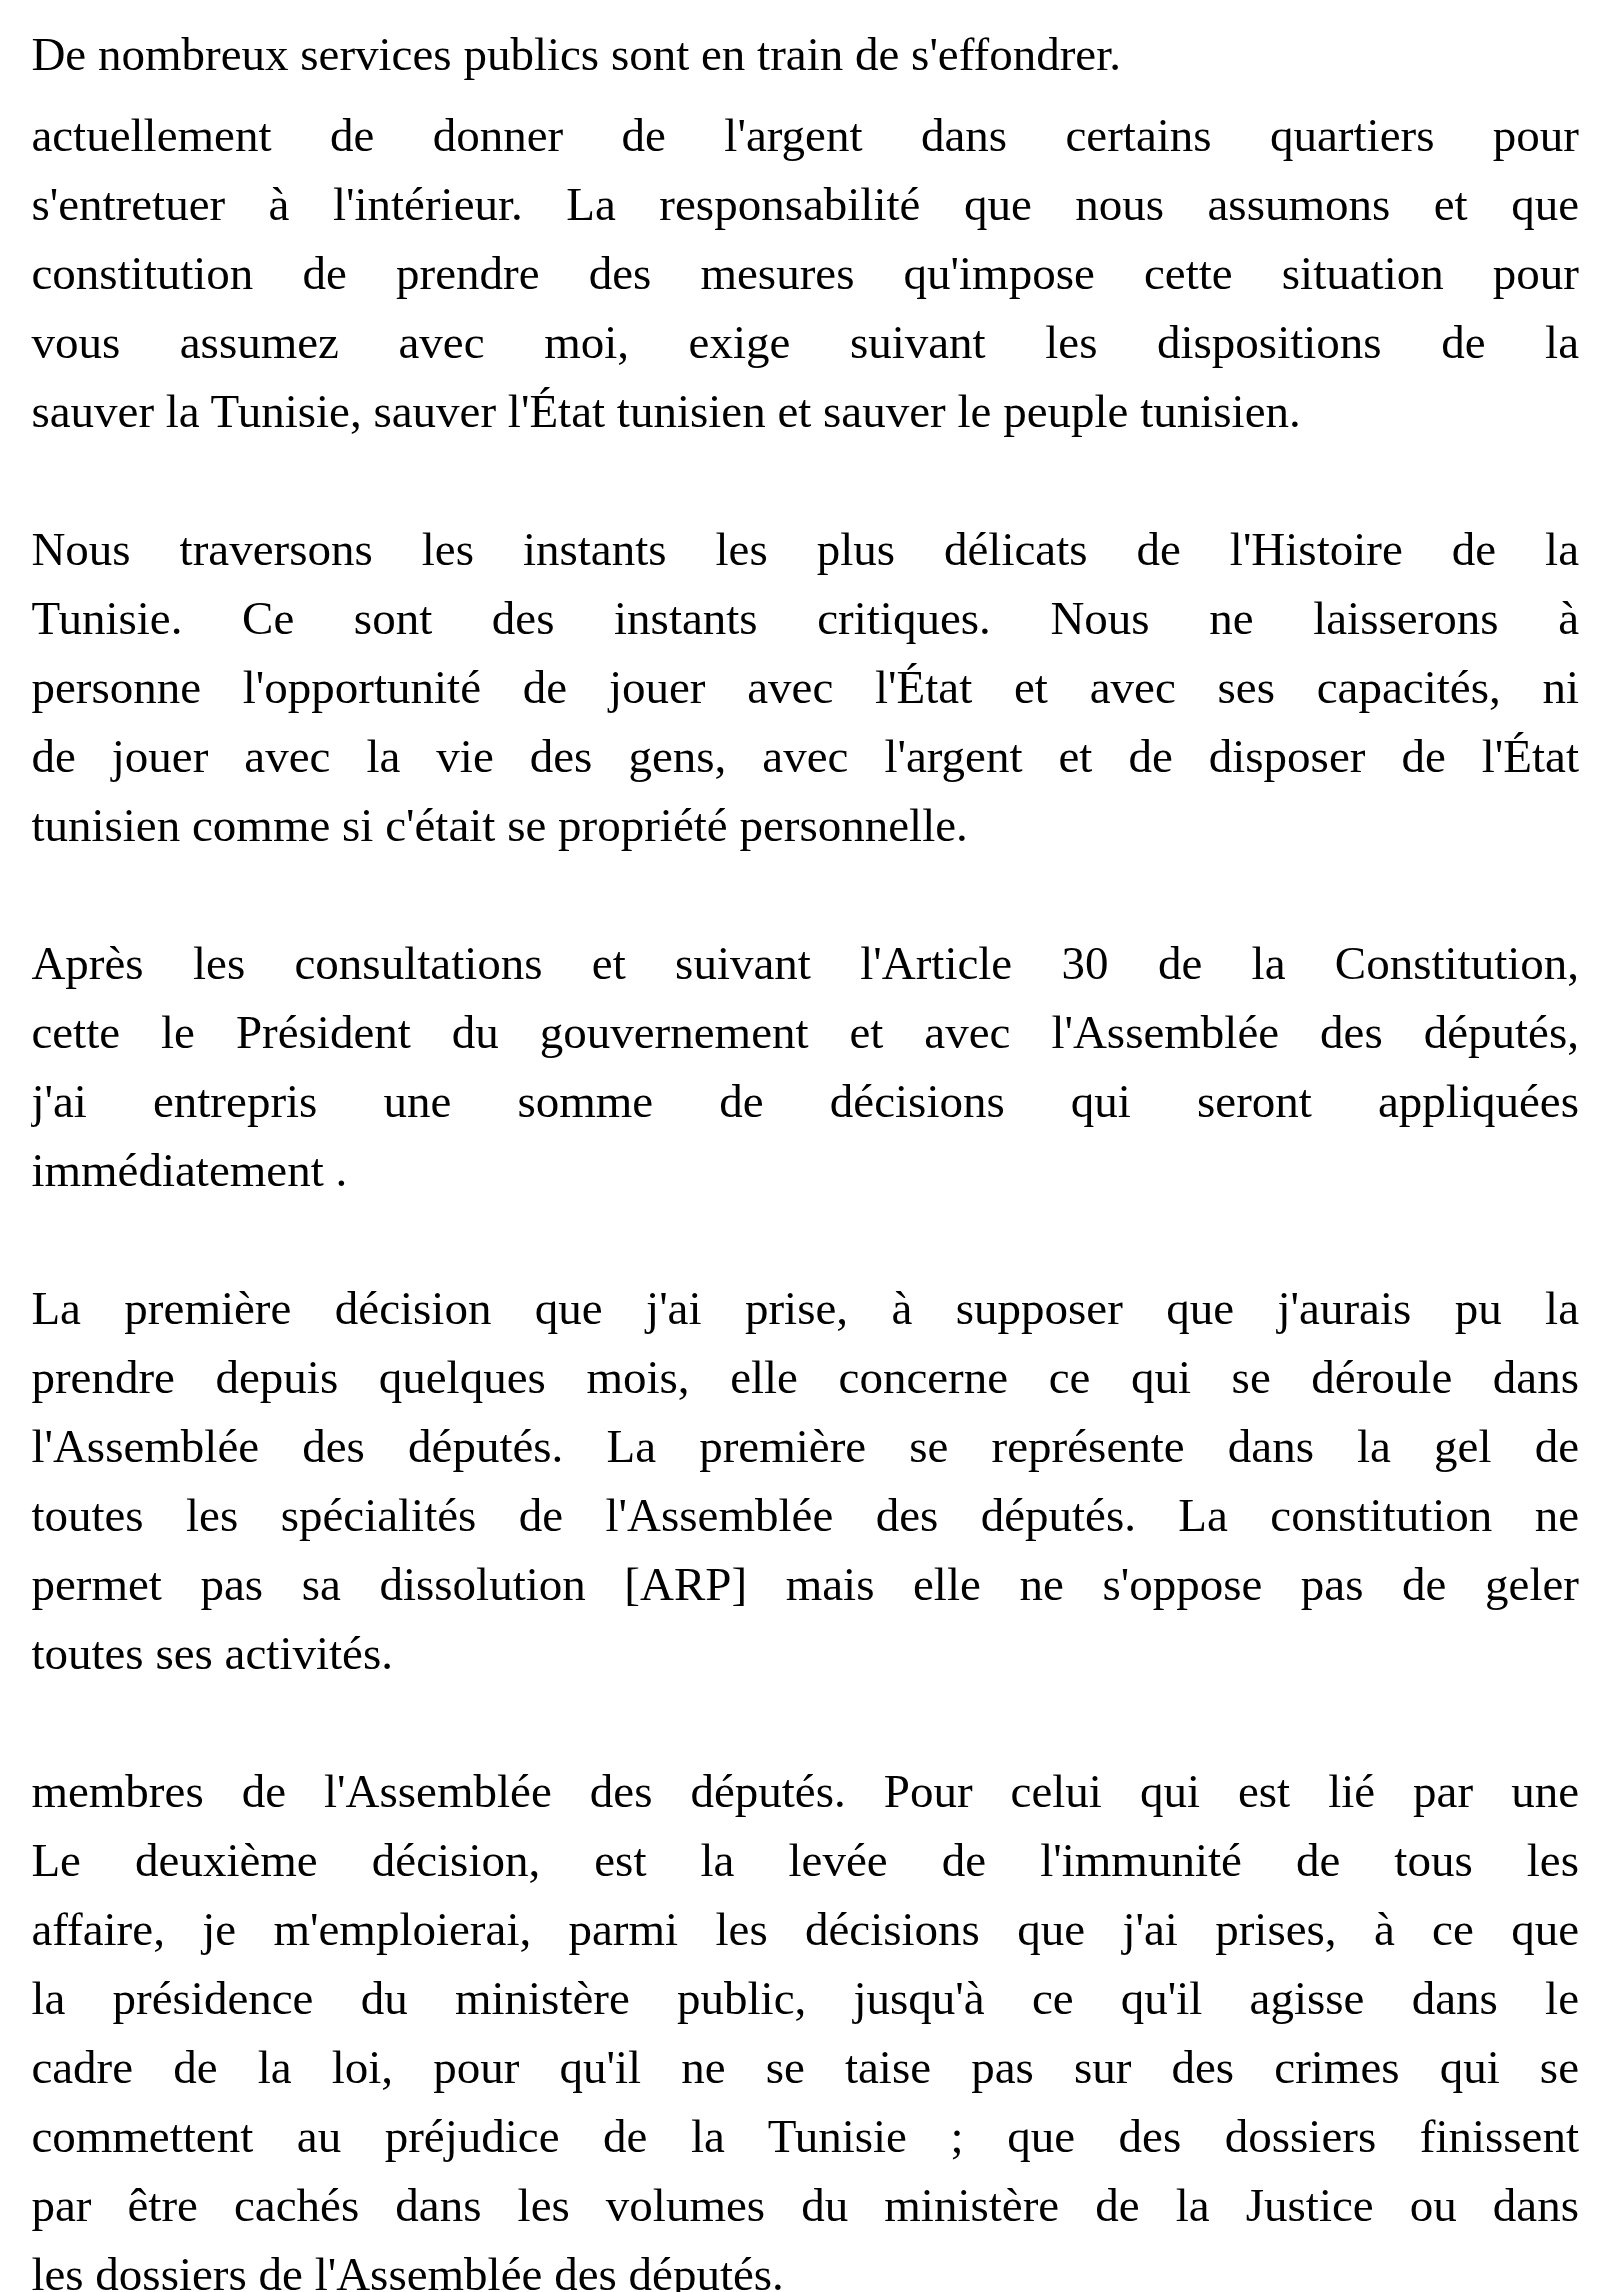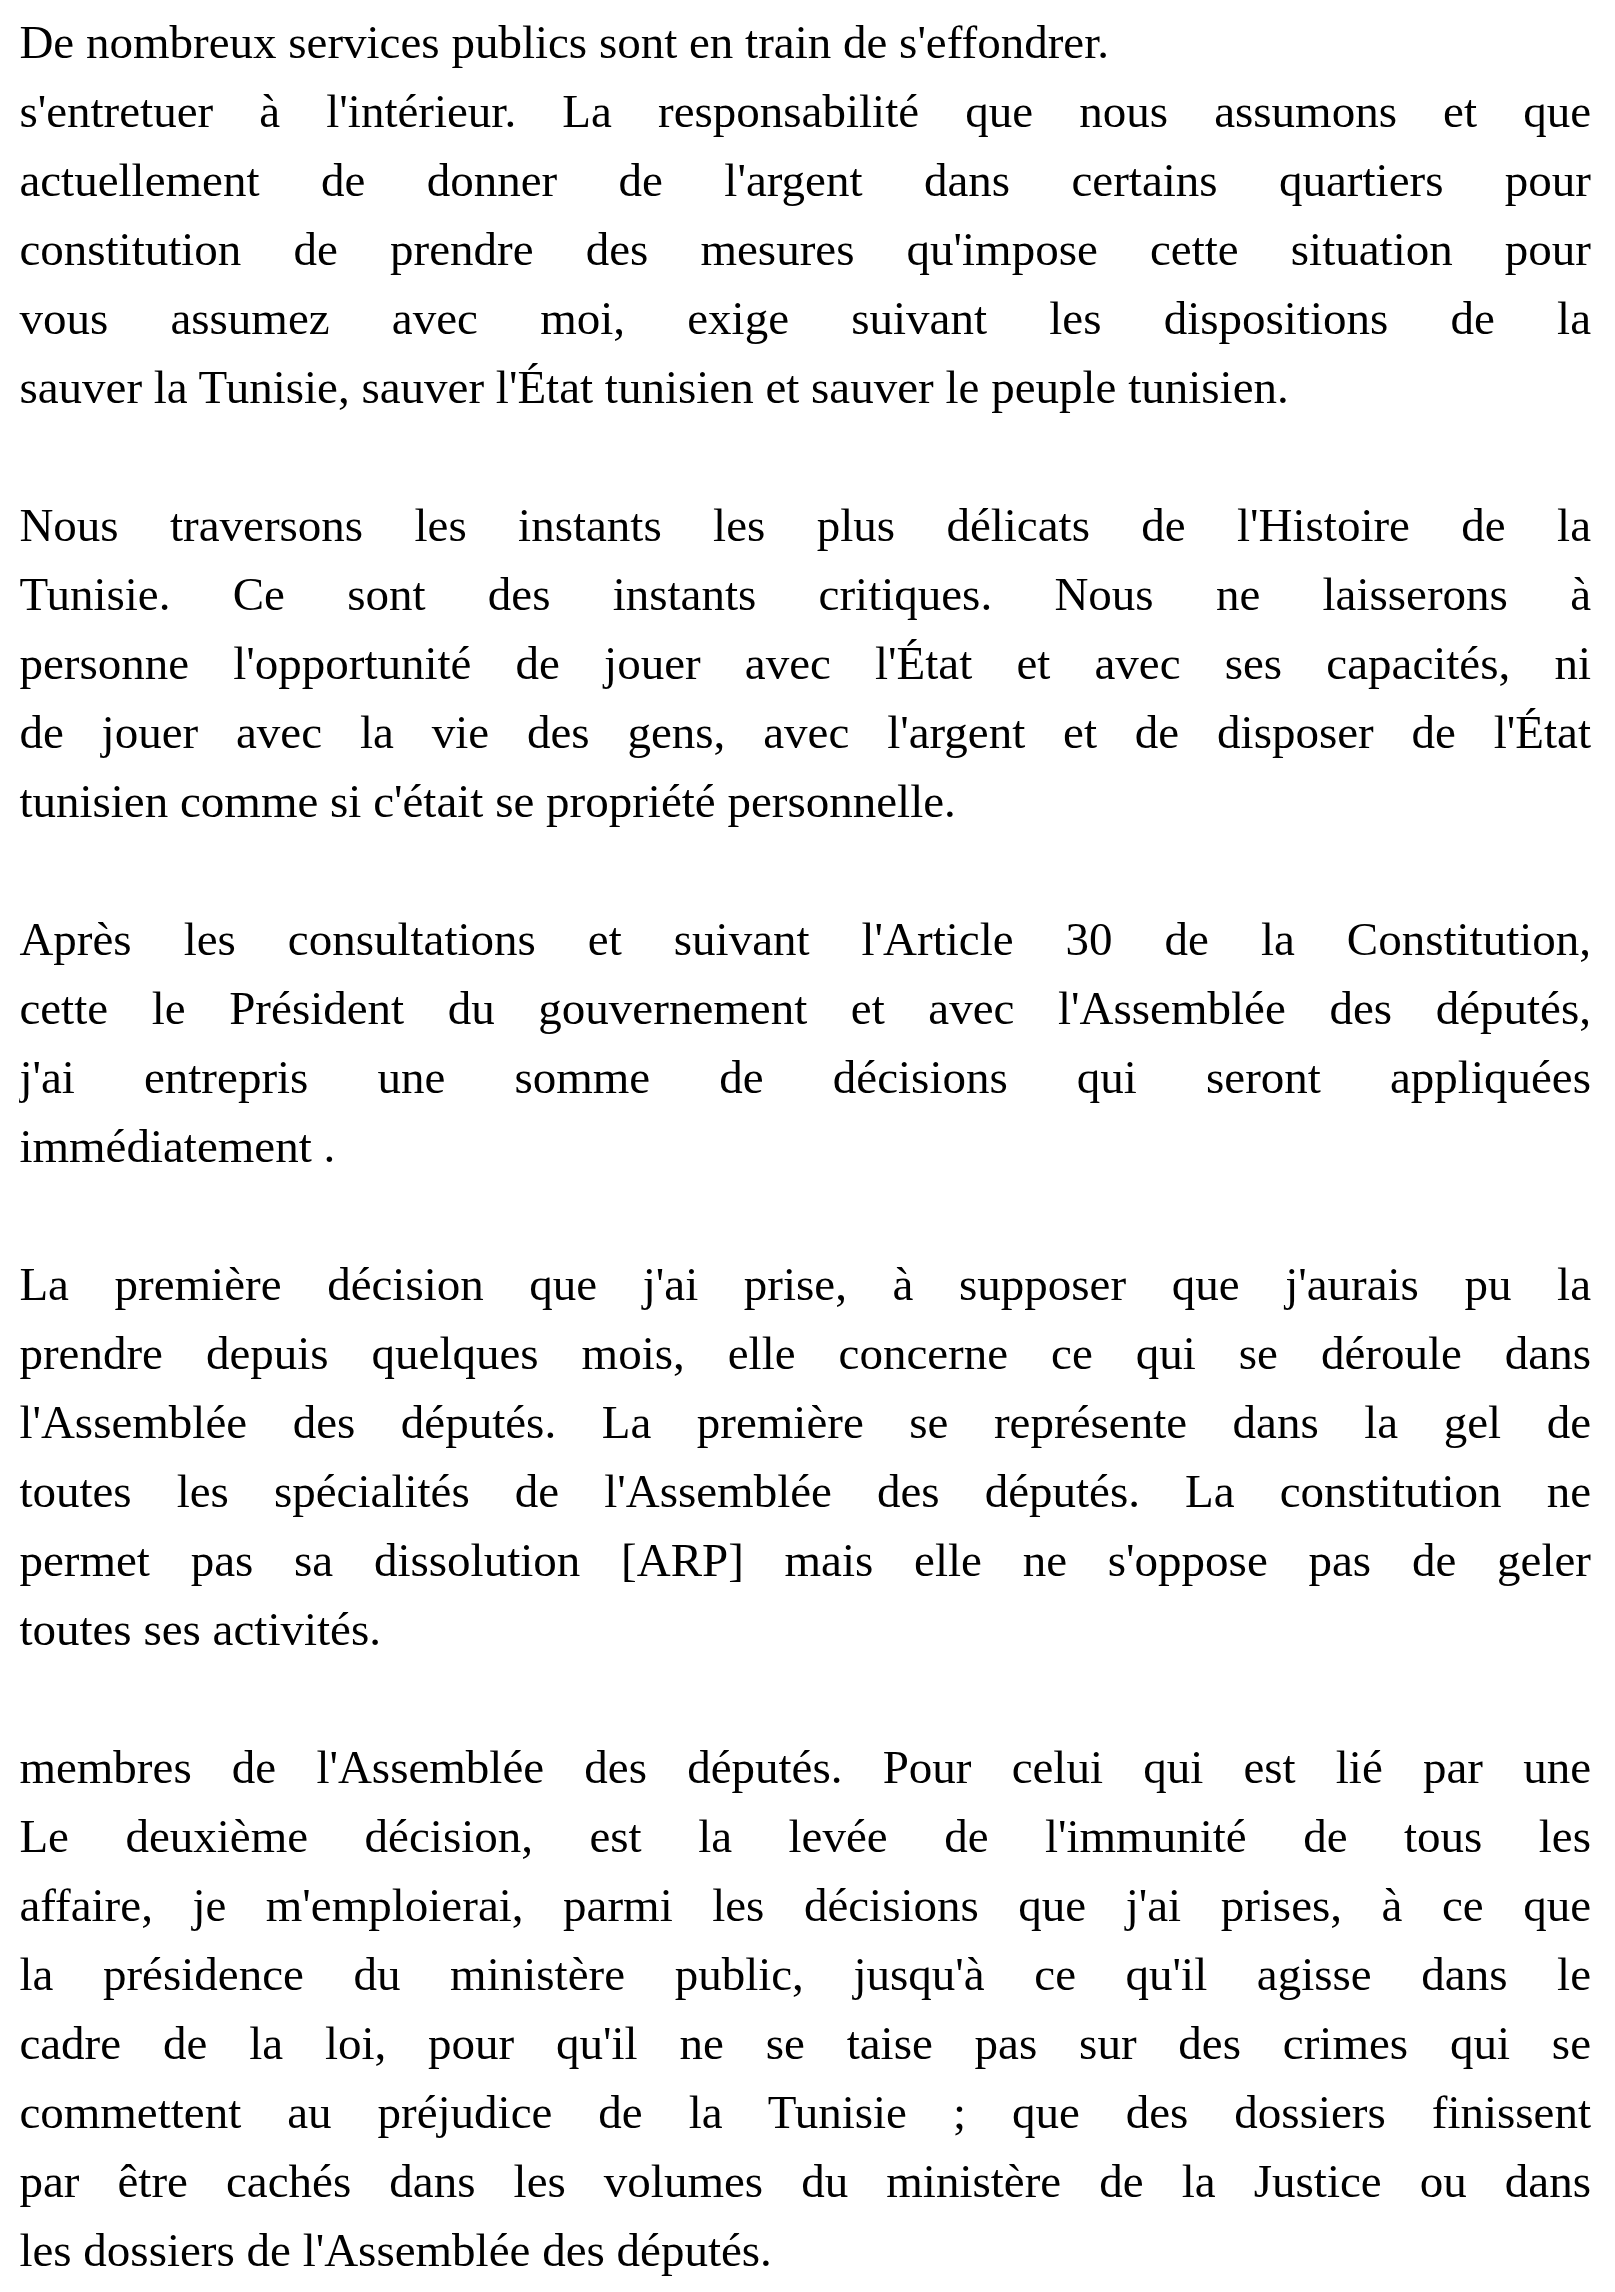--- a/index.html
+++ b/index.html
@@ -19,21 +19,21 @@
     padding: 7.8px 25px 0 19.4px;
     background: #ffffff;
   }
   .speech-text {
     color: #000000;
     font-family: "Liberation Serif", "DejaVu Serif", serif;
     font-size: 47px;
     line-height: 69px;
   }
   .paragraph {
-    margin: 0;
+    margin: 12px;
   }
   .paragraph.gap-after {
     margin-bottom: 69px; 
   }
   .text-line {
     width: 100%;
     height: 69px;
     text-align: justify;
     text-align-last: justify; 
     white-space: normal;
@@ -46,22 +46,22 @@
 </style>
 </head>
 <body>
 
 <main class="page">
   <div class="speech-text">
       <div class="paragraph">
         <div class="text-line last">De nombreux services publics sont en train de s'effondrer.</div>
       </div>
       <div class="paragraph gap-after">
+        <div class="text-line">actuellement de donner de l'argent dans certains quartiers pour</div>
         <div class="text-line">s'entretuer à l'intérieur. La responsabilité que nous assumons et que</div>
-        <div class="text-line">actuellement de donner de l'argent dans certains quartiers pour</div>
         <div class="text-line">constitution de prendre des mesures qu'impose cette situation pour</div>
         <div class="text-line">vous assumez avec moi, exige suivant les dispositions de la</div>
         <div class="text-line last">sauver la Tunisie, sauver l'État tunisien et sauver le peuple tunisien.</div>
       </div>
       <div class="paragraph gap-after">
         <div class="text-line">Nous traversons les instants les plus délicats de l'Histoire de la</div>
         <div class="text-line">Tunisie. Ce sont des instants critiques. Nous ne laisserons à</div>
         <div class="text-line">personne l'opportunité de jouer avec l'État et avec ses capacités, ni</div>
         <div class="text-line">de jouer avec la vie des gens, avec l'argent et de disposer de l'État</div>
         <div class="text-line last">tunisien comme si c'était se propriété personnelle.</div>

